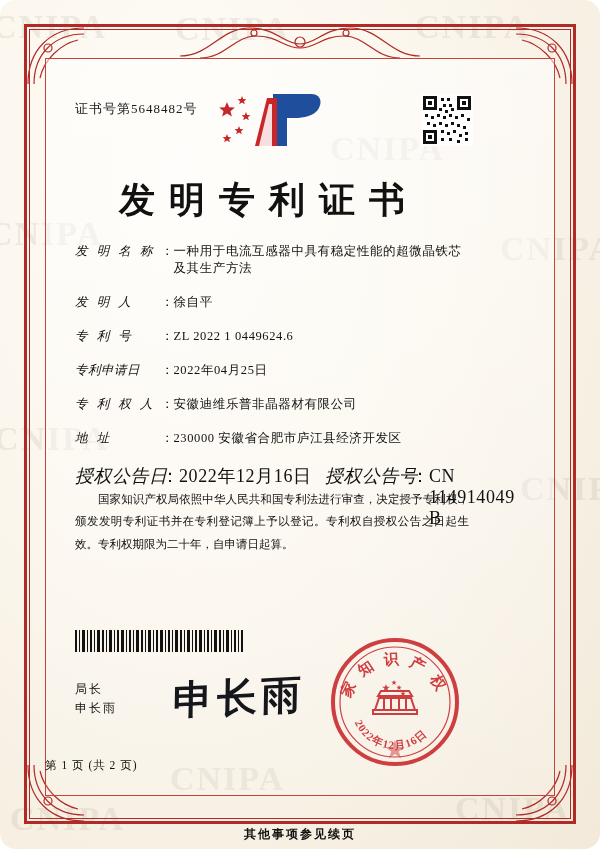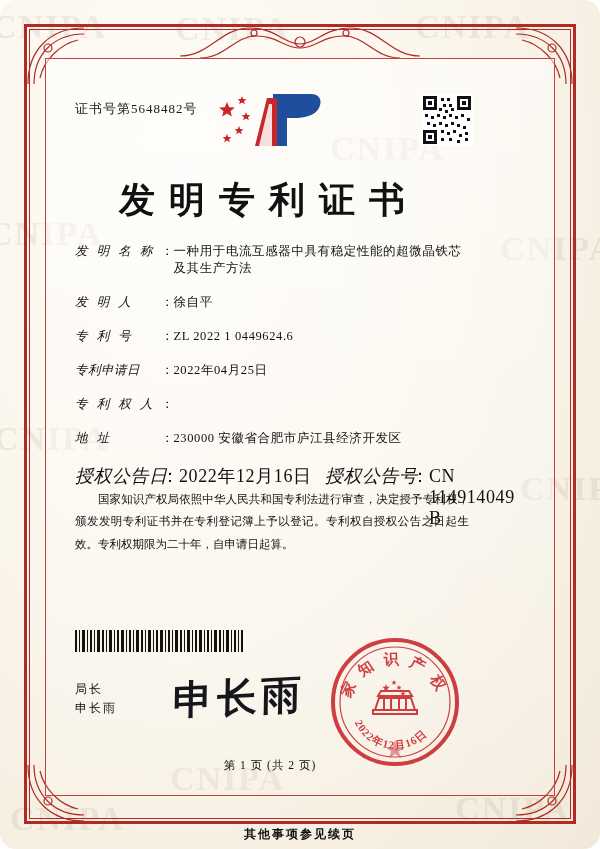--- a/index.html
+++ b/index.html
@@ -189,21 +189,21 @@
     transform: rotate(-3deg) skewX(-4deg);
   }
   .seal {
     position: absolute;
     right: 34px; top: 578px;
     width: 132px; height: 132px;
   }
   .page-no {
     position: absolute;
     left: 0; right: 0; top: 700px;
-    text-align: center;
+    text-align: left;
     font-family: "Liberation Serif", serif;
     font-size: 11.5px;
     color: #111;
     letter-spacing: 1px;
   }
   .footer-note {
     position: absolute;
     left: 0; right: 0; top: 826px;
     text-align: center;
     font-family: "Liberation Serif", serif;
@@ -378,20 +378,21 @@
         <span class="value">ZL 2022 1 0449624.6</span>
       </div>
       <div class="row">
         <span class="label wide">专利申请日</span>
         <span class="colon">：</span>
         <span class="value">2022年04月25日</span>
       </div>
       <div class="row">
         <span class="label">专 利 权 人</span>
         <span class="colon">：</span>
+        <span class="value">安徽迪维乐普非晶器材有限公司</span>
       </div>
       <div class="row">
         <span class="label">地        址</span>
         <span class="colon">：</span>
         <span class="value">230000 安徽省合肥市庐江县经济开发区</span>
       </div>
 
       <div class="row-split">
         <span class="half left">
           <span class="label wide">授权公告日</span>

